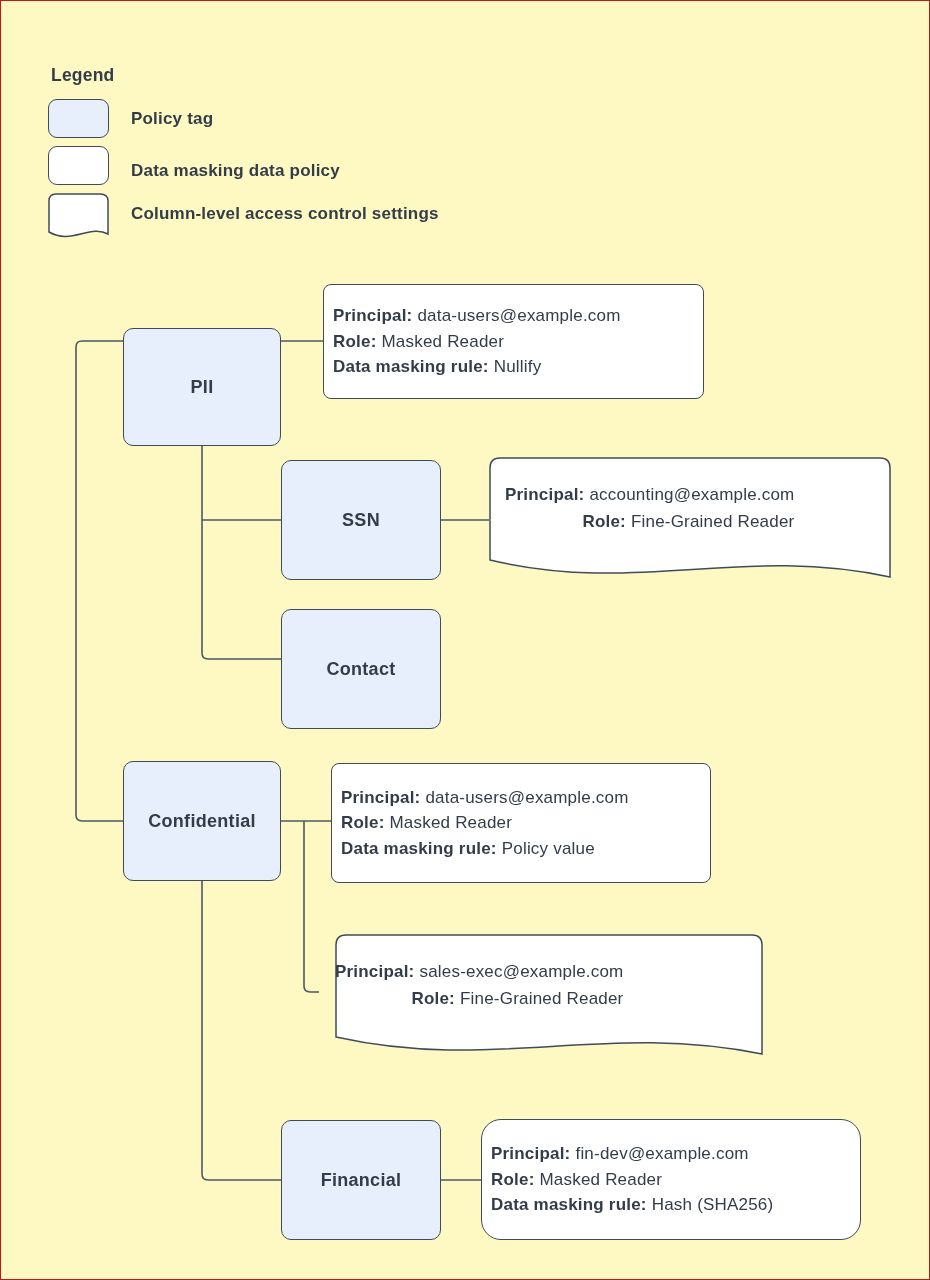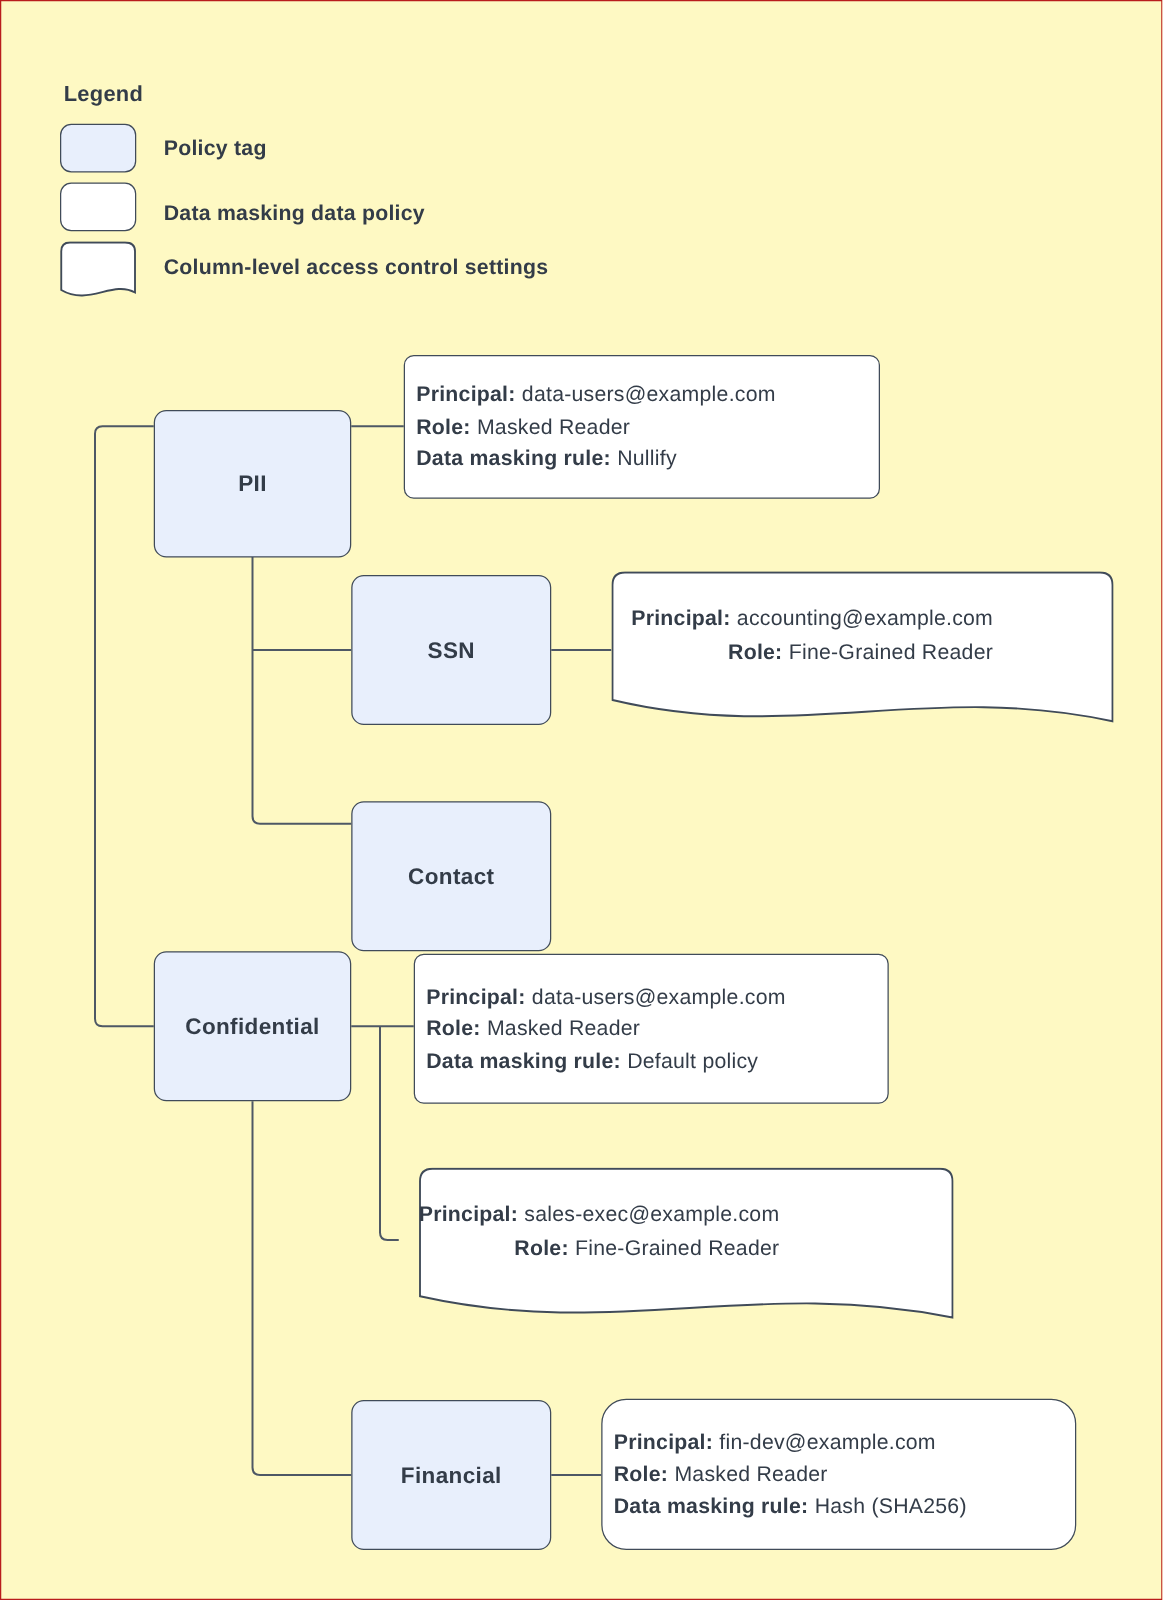--- a/index.html
+++ b/index.html
@@ -27,21 +27,21 @@
   
   .node {
     position:absolute; box-sizing:border-box;
     background:var(--policy-tag-fill,#e8effc);
     border:1.5px solid var(--shape-border,#404b59); border-radius:10px;
     display:flex; align-items:center; justify-content:center;
     font-weight:bold; font-size:18px; letter-spacing:.3px;
   }
   #node-pii          { left:122px; top:281px; width:158px; height:118px;margin-top:46px; }
   #node-ssn          { left:280px; top:459px; width:160px; height:120px; }
-  #node-contact      { left:280px; top:608px; width:160px; height:120px;margin-top:32px; }
+  #node-contact      { left:280px; top:608px; width:160px; height:120px; }
   #node-confidential { left:122px; top:760px; width:158px; height:120px; }
   #node-financial    { left:280px; top:1119px; width:160px; height:120px; }
   
   .pbox {
     position:absolute; box-sizing:border-box; background:#ffffff;
     border:1.5px solid var(--shape-border,#404b59); border-radius:8px;
     display:flex; flex-direction:column; justify-content:center;
     padding:0 8px 0 9px; font-size:17px; line-height:25.5px; letter-spacing:.2px;
   }
   .pline b { margin-right:5px; }
@@ -117,21 +117,21 @@
   </div>
 
   <div id="pbox-confidential" class="pbox">
     <div class="pline">
       <b>Principal:</b><span>data-users@example.com</span>
     </div>
     <div class="pline">
       <b>Role:</b><span>Masked Reader</span>
     </div>
     <div class="pline">
-      <b>Data masking rule:</b><span>Default policy</span>
+      <b>Data masking rule:</b><span>Policy value</span>
     </div>
   </div>
 
   <div id="pbox-financial" class="pbox">
     <div class="pline">
       <b>Principal:</b><span>fin-dev@example.com</span>
     </div>
     <div class="pline">
       <b>Role:</b><span>Masked Reader</span>
     </div>

